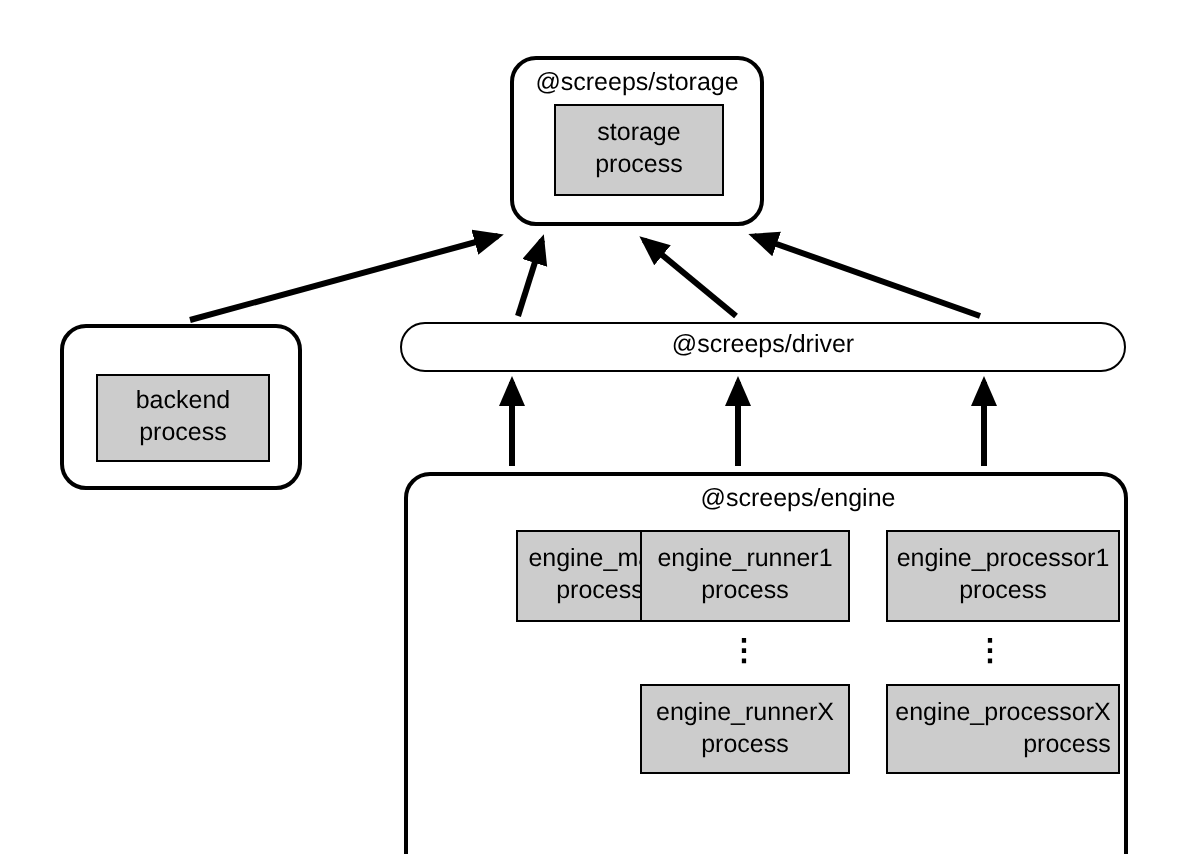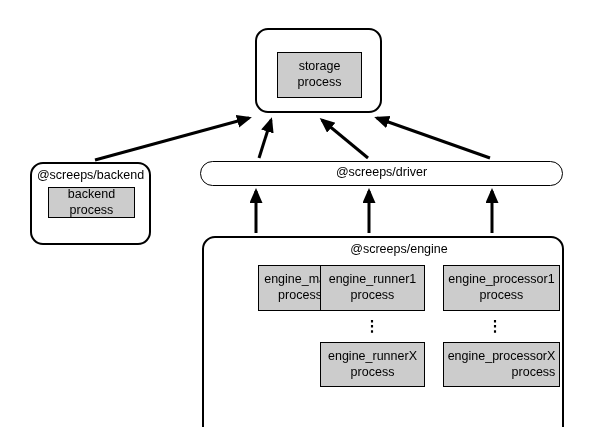--- a/index.html
+++ b/index.html
@@ -61,21 +61,21 @@
     text-align: center;
     font-size: 15px;
     font-weight: bold;
     line-height: 1;
     letter-spacing: 0;
   }
   
   .pkg-storage   { left: 255px; top: 28px;  width: 127px; height: 85px; }
   .proc-storage  { left: 20px;  top: 22px;  width: 85px;  height: 46px; }
   .pkg-backend   { left: 30px;  top: 162px; width: 121px; height: 83px; }
-  .proc-backend  { left: 16px;  top: 23px;  width: 87px;  height: 31px; }
+  .proc-backend  { left: 16px;  top: 23px;  width: 87px;  height: 44px; }
   .pill-driver   { left: 200px; top: 161px; width: 363px; height: 25px; }
   .pkg-engine    { left: 202px; top: 236px; width: 362px; height: 208px; padding-left: 32px; }
   .proc-main       { left: 12px;  top: 27px;  width: 84px;  height: 46px; margin-left: 42px; }
   .proc-runner1    { left: 116px; top: 27px;  width: 105px; height: 46px; }
   .proc-processor1 { left: 239px; top: 27px;  width: 117px; height: 46px; }
   .proc-runnerX    { left: 116px; top: 104px; width: 105px; height: 45px; }
   .proc-processorX { left: 239px; top: 104px; width: 117px; height: 45px; text-align: right; }
   .ellipsis-runner    { left: 157px; top: 80px; }
   .ellipsis-processor { left: 280px; top: 80px; }
   .arrows {
@@ -87,26 +87,26 @@
     stroke: var(--arrow, #000000);
     stroke-width: 3;
   }
 </style>
 </head>
 <body>
 
 <div class="canvas">
 
   <div class="pkg pkg-storage">
+    <div class="pkg-title">@screeps/storage</div>
     <div class="proc proc-storage">storage
 process</div>
   </div>
 
   <div class="pkg pkg-backend">
-    <div class="pkg-title">@screeps/backend</div>
     <div class="proc proc-backend">backend
 process</div>
   </div>
 
   <div class="pill pill-driver">
     <div class="pill-title">@screeps/driver</div>
   </div>
 
   <div class="pkg pkg-engine">
     <div class="pkg-title">@screeps/engine</div>

